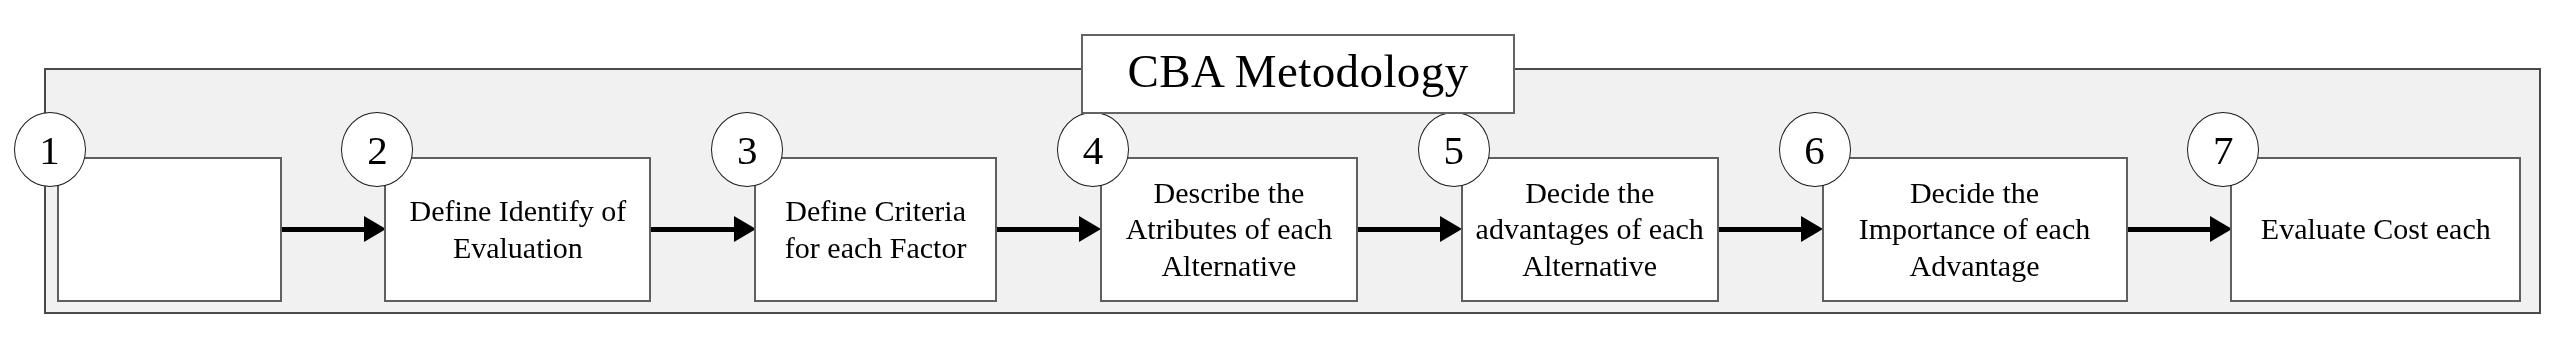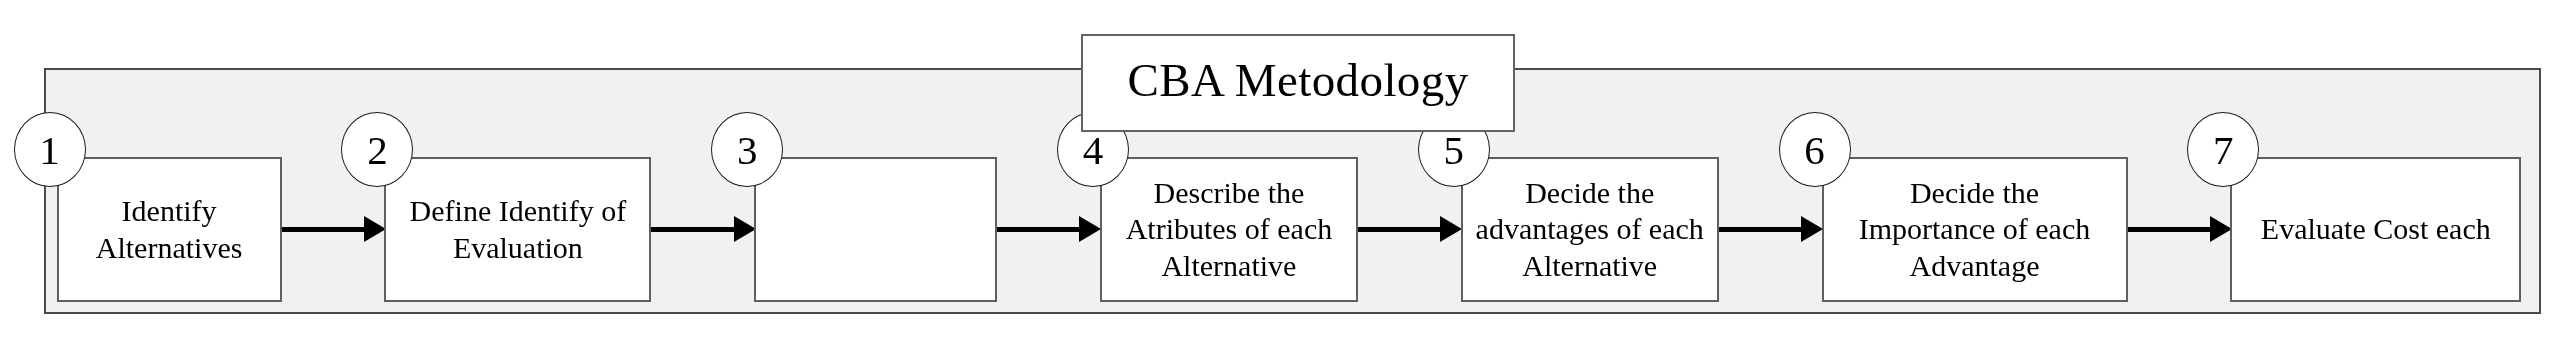--- a/index.html
+++ b/index.html
@@ -26,21 +26,21 @@
     background: #f1f1f1;
     border: 2.1px solid #4a4a4a;
     box-sizing: border-box;
   }
   
   .title-box {
     position: absolute;
     left: 1081px;
     top: 34px;
     width: 434px;
-    height: 98px;
+    height: 80px;
     background: #ffffff;
     border: 2.1px solid #636363;
     box-sizing: border-box;
     z-index: 3;
     display: flex;
     align-items: center;
     justify-content: center;
   }
   .title-text {
     font-size: 47px;
@@ -133,42 +133,42 @@
 </head>
 <body>
 
 <div class="stage">
 
   <div class="container">
     <div class="flow">
 
       <div class="step w1">
         <div class="badge">1</div>
-        <div class="label">Identify
-Alternatives</div>
       </div>
 
       <div class="arrow">
         <div class="shaft"></div>
         <div class="head"></div>
       </div>
 
       <div class="step w2">
         <div class="badge">2</div>
         <div class="label">Define Identify of
 Evaluation</div>
       </div>
 
       <div class="arrow">
         <div class="shaft"></div>
         <div class="head"></div>
       </div>
 
       <div class="step w3">
         <div class="badge">3</div>
+        <div class="label">Define Criteria
+for each Factor</div>
       </div>
 
       <div class="arrow">
         <div class="shaft"></div>
         <div class="head"></div>
       </div>
 
       <div class="step w4">
         <div class="badge">4</div>
         <div class="label">Describe the

